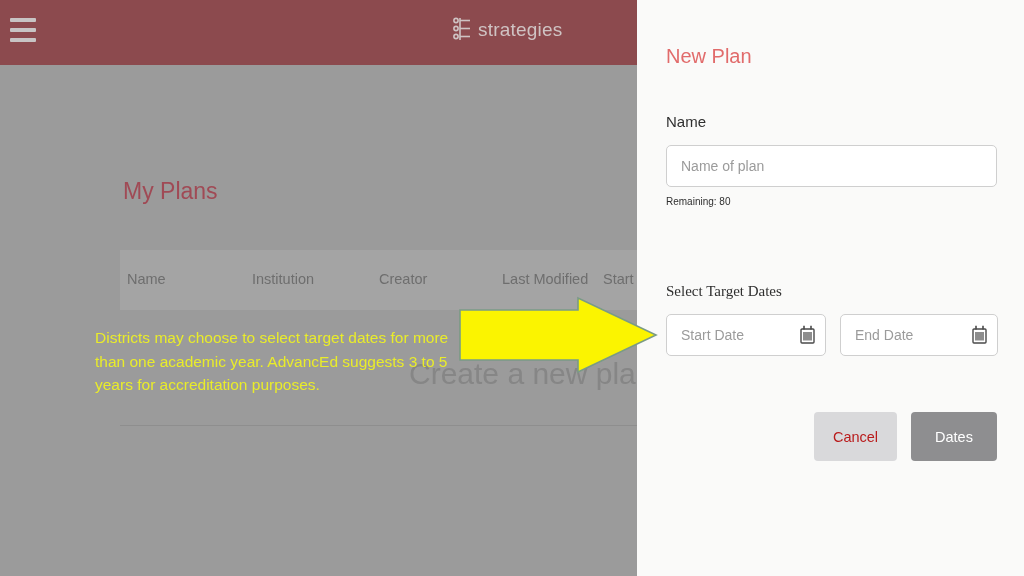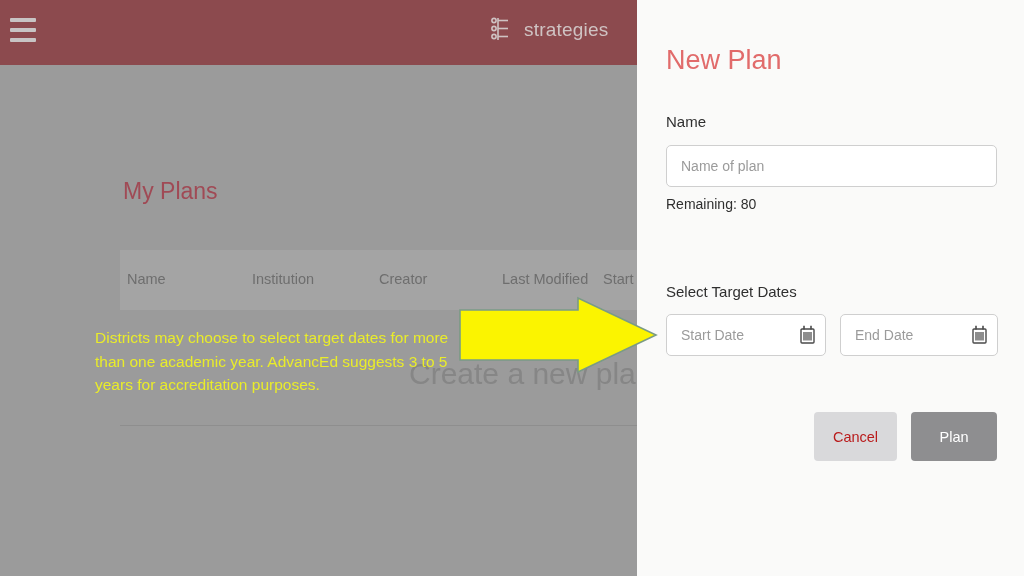--- a/index.html
+++ b/index.html
@@ -46,25 +46,25 @@
   #hamburger span {
     display: block;
     width: 26px;
     height: 4px;
     background: #c8c4c4;
     margin-bottom: 6px;
     border-radius: 1px;
   }
   #brand {
     position: absolute;
-    left: 490px;
+    left: 452px;
     top: 16px;
     display: flex;
     align-items: center;
-    gap: 14px;
+    gap: 6px;
   }
   #brand-mark { display: block; }
   #brand-text {
     font-size: 19px;
     color: #cfc3c3;
     letter-spacing: 0.2px;
     line-height: 1;
     white-space: nowrap;
   }
 
@@ -152,32 +152,32 @@
     top: 0;
     width: 387px;
     height: 576px;
     background: #fafaf9;
     box-sizing: border-box;
   }
   #panel-title {
     position: absolute;
     left: 29px;
     top: 45px;
-    font-size: 27px;
+    font-size: 20px;
     color: #e16b6b;
     white-space: nowrap;
   }
   .field-label {
     position: absolute;
     font-size: 15px;
     color: #2f2f2f;
     white-space: nowrap;
   }
   #name-label { left: 29px; top: 113px; }
-  #dates-label { left: 29px; top: 283px; }
+  #dates-label { left: 29px; top: 283px; font-family: Liberation Serif, serif; }
 
   .text-input {
     position: absolute;
     box-sizing: border-box;
     background: #ffffff;
     border: 1px solid #cfcfcf;
     border-radius: 5px;
     font-family: "Liberation Sans", sans-serif;
     font-size: 14px;
     color: #8b5cf6;
@@ -189,21 +189,21 @@
   #name-input {
     left: 29px;
     top: 145px;
     width: 331px;
     height: 42px;
   }
   #remaining-count {
     position: absolute;
     left: 29px;
     top: 196px;
-    font-size: 14px;
+    font-size: 10px;
     color: #2f2f2f;
     white-space: nowrap;
     text-align: right;
   }
 
   #start-date-wrap {
     position: absolute;
     left: 29px;
     top: 314px;
     width: 160px;
@@ -331,21 +331,21 @@
       <input class="text-input date-input" type="text" placeholder="Start Date" style="">
       <svg class="calendar-icon" viewBox="0 0 15 19">
         <rect x="1" y="4" width="13" height="14" rx="1" fill="none" stroke="#4a4a4a" stroke-width="1.4"></rect>
         <rect x="3" y="7" width="9" height="8.5" fill="#8d8d8d"></rect>
         <line x1="4" y1="0.8" x2="4" y2="4.5" stroke="#4a4a4a" stroke-width="1.6"></line>
         <line x1="11" y1="0.8" x2="11" y2="4.5" stroke="#4a4a4a" stroke-width="1.6"></line>
       </svg>
     </div>
 
     <button id="cancel-button" class="panel-button">Cancel</button>
-    <button id="save-button" class="panel-button">Plan</button>
+    <button id="save-button" class="panel-button">Dates</button>
   </div>
 
   <div id="annotation-note">Districts may choose to select target dates for more than one academic year.  AdvancEd suggests 3 to 5 years for accreditation purposes.</div>
 
   <svg id="annotation-arrow" viewBox="0 0 200 78">
     <polygon points="2,14 120,14 120,2 198,39 120,76 120,64 2,64" fill="#fbf400" stroke="#7a9b86" stroke-width="1.6"></polygon>
   </svg>
 
 </div>
 

